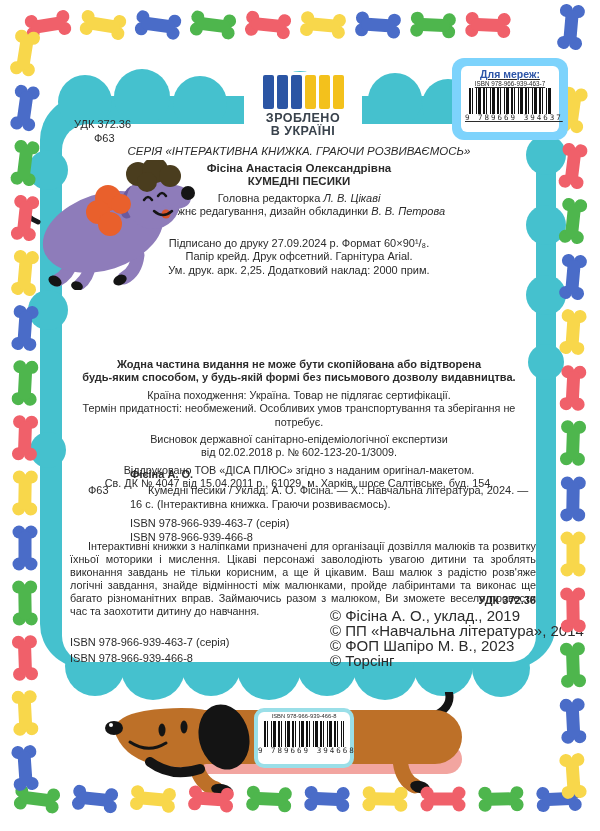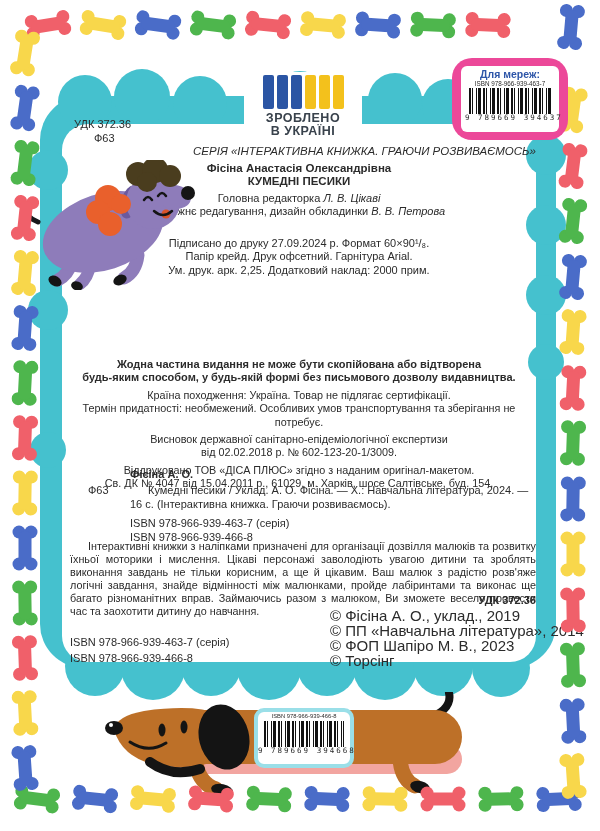--- a/index.html
+++ b/index.html
@@ -14,21 +14,21 @@
             border-radius:26px;z-index:2;}
   
   .bone{position:absolute;width:46px;height:26px;z-index:5;}
   .bone svg{display:block;width:100%;height:100%;}
   .c-red{fill:#f0606a}.c-yellow{fill:#f8d74b}.c-blue{fill:#4a6cc8}.c-green{fill:#4eb64d}
   
   .tb{position:absolute;z-index:4;}
   .udk-top{left:74px;top:117px;font-size:11px;line-height:14px;}
   .udk-top .f63{padding-left:20px;}
   .imprint{left:62px;top:145px;width:474px;text-align:center;font-size:11px;line-height:13.5px;}
-  .imprint .series{font-style:italic;font-size:11.5px;margin-bottom:3px;text-align:right;}
+  .imprint .series{font-style:italic;font-size:11.5px;margin-bottom:3px;}
   .imprint .author{font-weight:bold;font-size:11.5px;}
   .imprint .booktitle{font-weight:bold;font-size:11.5px;margin-bottom:3px;}
   .imprint .iname{font-style:italic;}
   .imprint .grp{margin-top:18px;}
   .legal{left:62px;top:358px;width:474px;text-align:center;font-size:10.8px;line-height:13.4px;}
   .legal .notice{font-weight:bold;font-size:11px;margin-bottom:4px;}
   .legal .grp{margin-top:4px;}
   .catalog-head{left:130px;top:468px;font-weight:bold;font-size:11px;}
   .catalog-index{left:88px;top:484px;font-size:11px;}
   .catalog-body{left:130px;top:484px;width:408px;font-size:11px;line-height:13.5px;}
@@ -45,22 +45,22 @@
          justify-content:center;}
   .flagbars{display:flex;gap:3px;margin-bottom:3px;}
   .flagbars i{width:11px;height:34px;border-radius:2px;}
   .fb-b{background:#2b55a4}.fb-y{background:#f3c11c}
   .badge .btxt{font-weight:bold;font-size:12.5px;line-height:13px;color:#39424c;
                letter-spacing:.5px;text-align:center;}
   
   .bars{background:repeating-linear-gradient(90deg,#111 0,#111 2px,#fff 2px,#fff 3px,
         #111 3px,#111 4px,#fff 4px,#fff 7px,#111 7px,#111 8px,#fff 8px,#fff 9px,
         #111 9px,#111 12px,#fff 12px,#fff 14px);}
-  .net-card{position:absolute;left:452px;top:58px;width:116px;height:82px;background:#ec4899;
-            border-radius:20px;z-index:6;display:flex;align-items:center;justify-content:center;}
+  .net-card{position:absolute;left:452px;top:58px;width:116px;height:82px;background:#7dd3fc;
+            border-radius:12px;z-index:6;display:flex;align-items:center;justify-content:center;text-decoration:underline;}
   .net-inner{width:98px;height:66px;background:#fff;border-radius:6px;padding:2px 4px;
              box-sizing:border-box;text-align:center;}
   .net-label{font-weight:bold;color:#2d55a8;font-size:10.5px;line-height:12px;}
   .net-isbn{font-size:6.3px;line-height:7px;}
   .net-bars{height:26px;margin:1px 4px 0 4px;}
   .bc-digits{font-family:"DejaVu Sans Mono",monospace;font-size:7.5px;letter-spacing:2px;
              line-height:8px;white-space:nowrap;}
   .dog-card{position:absolute;left:254px;top:708px;width:100px;height:60px;background:#fff;
             border:4px solid #9adfe8;border-radius:10px;z-index:6;box-sizing:border-box;
             text-align:center;padding-top:1px;}

